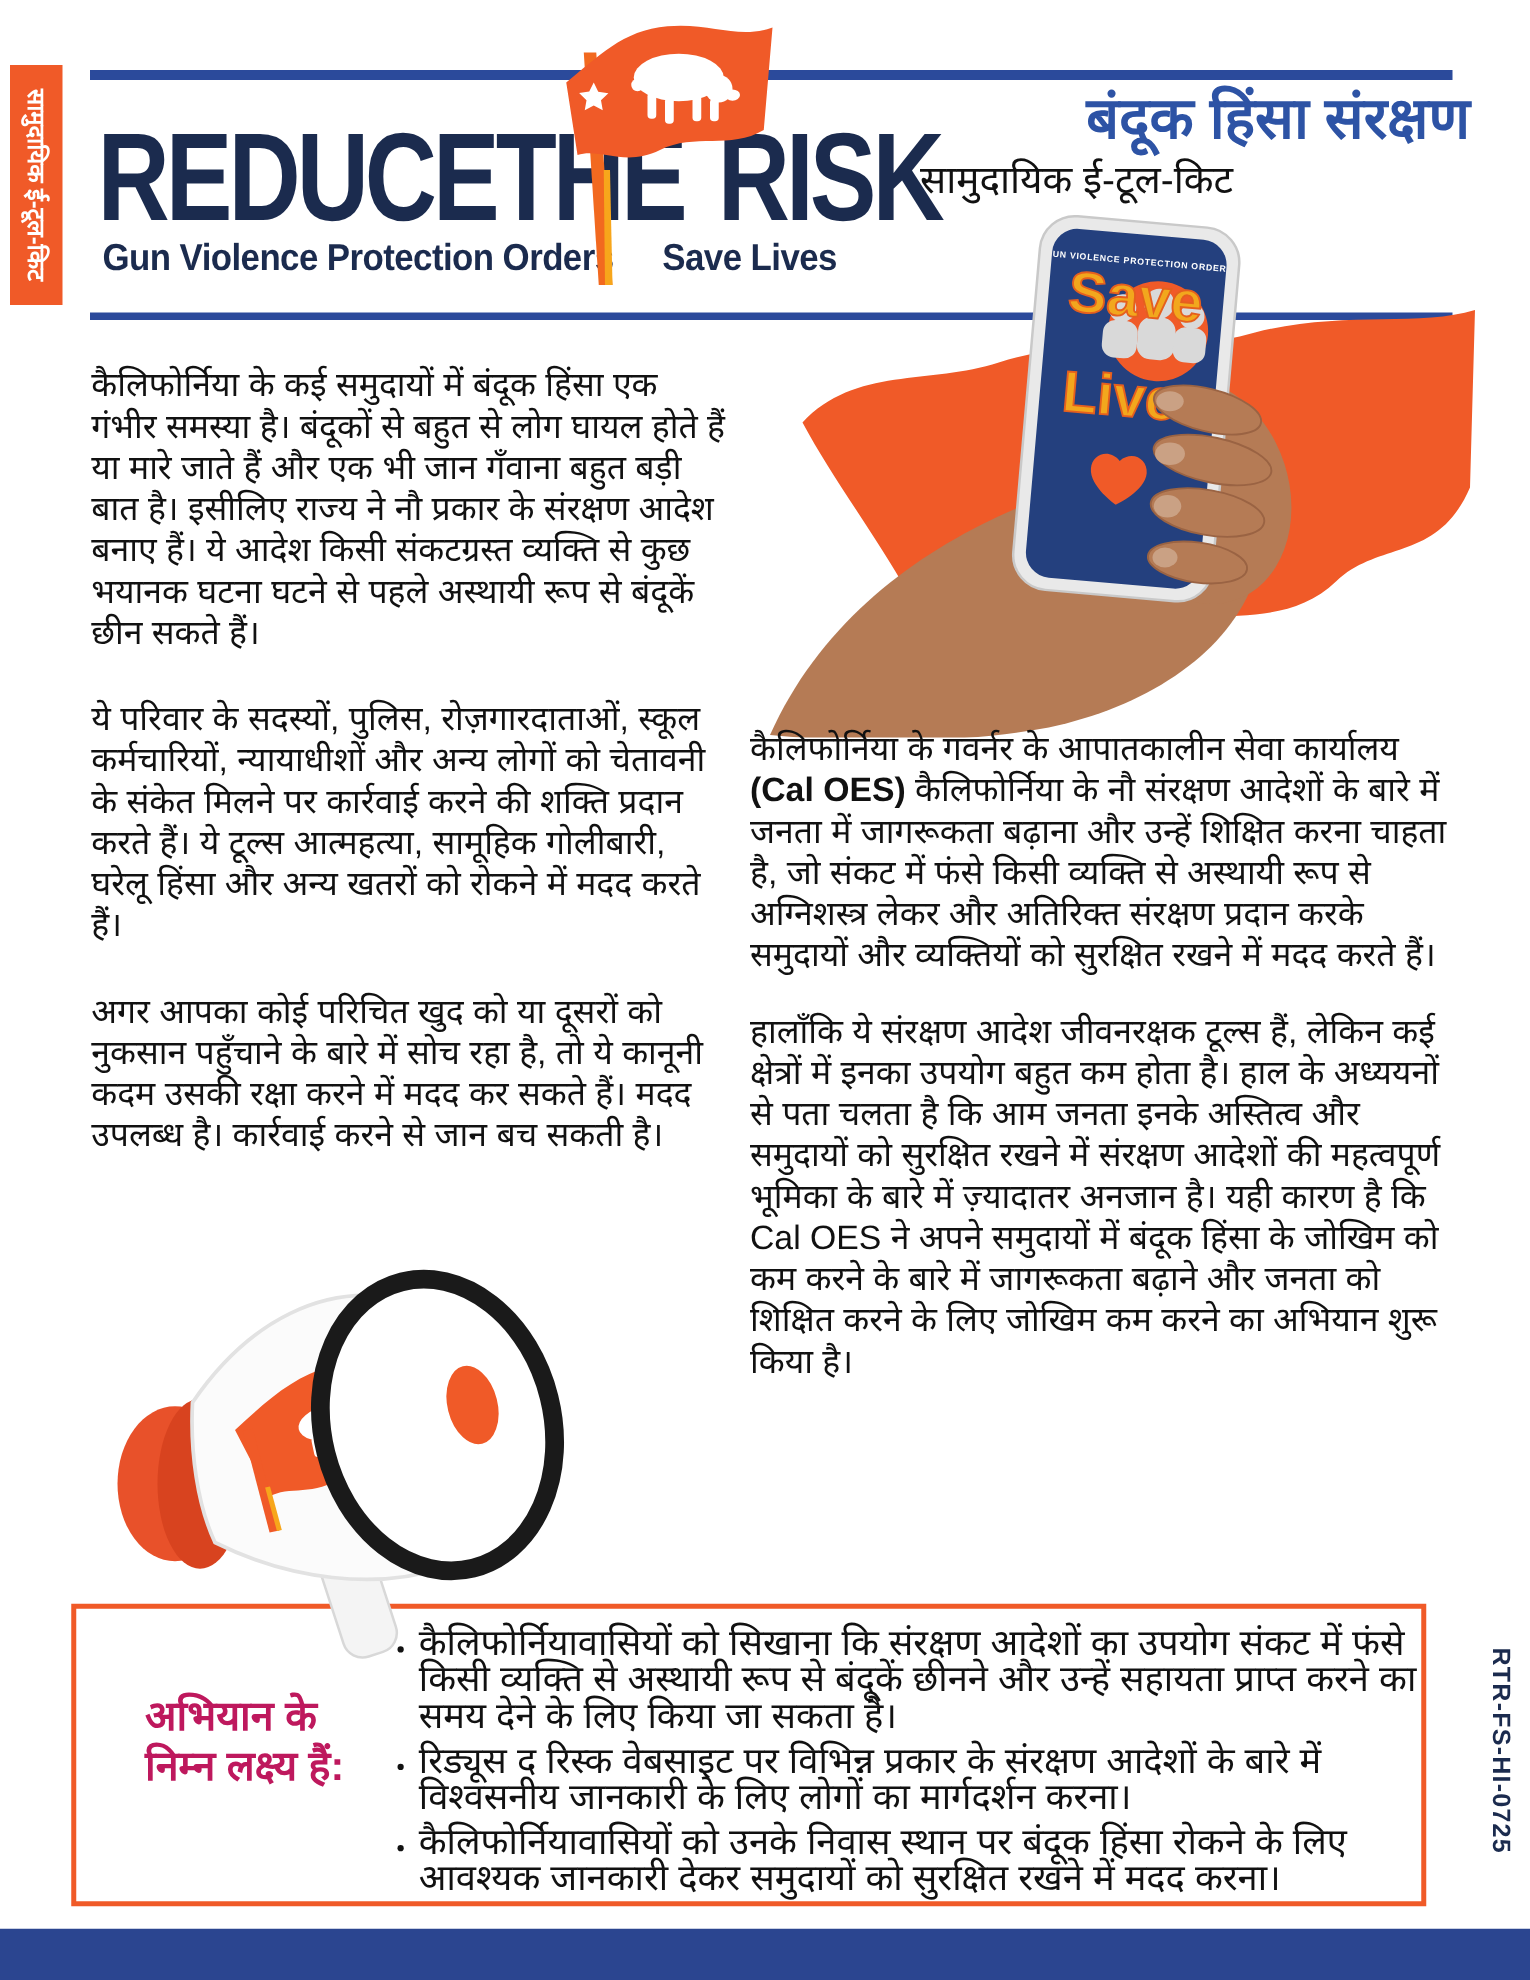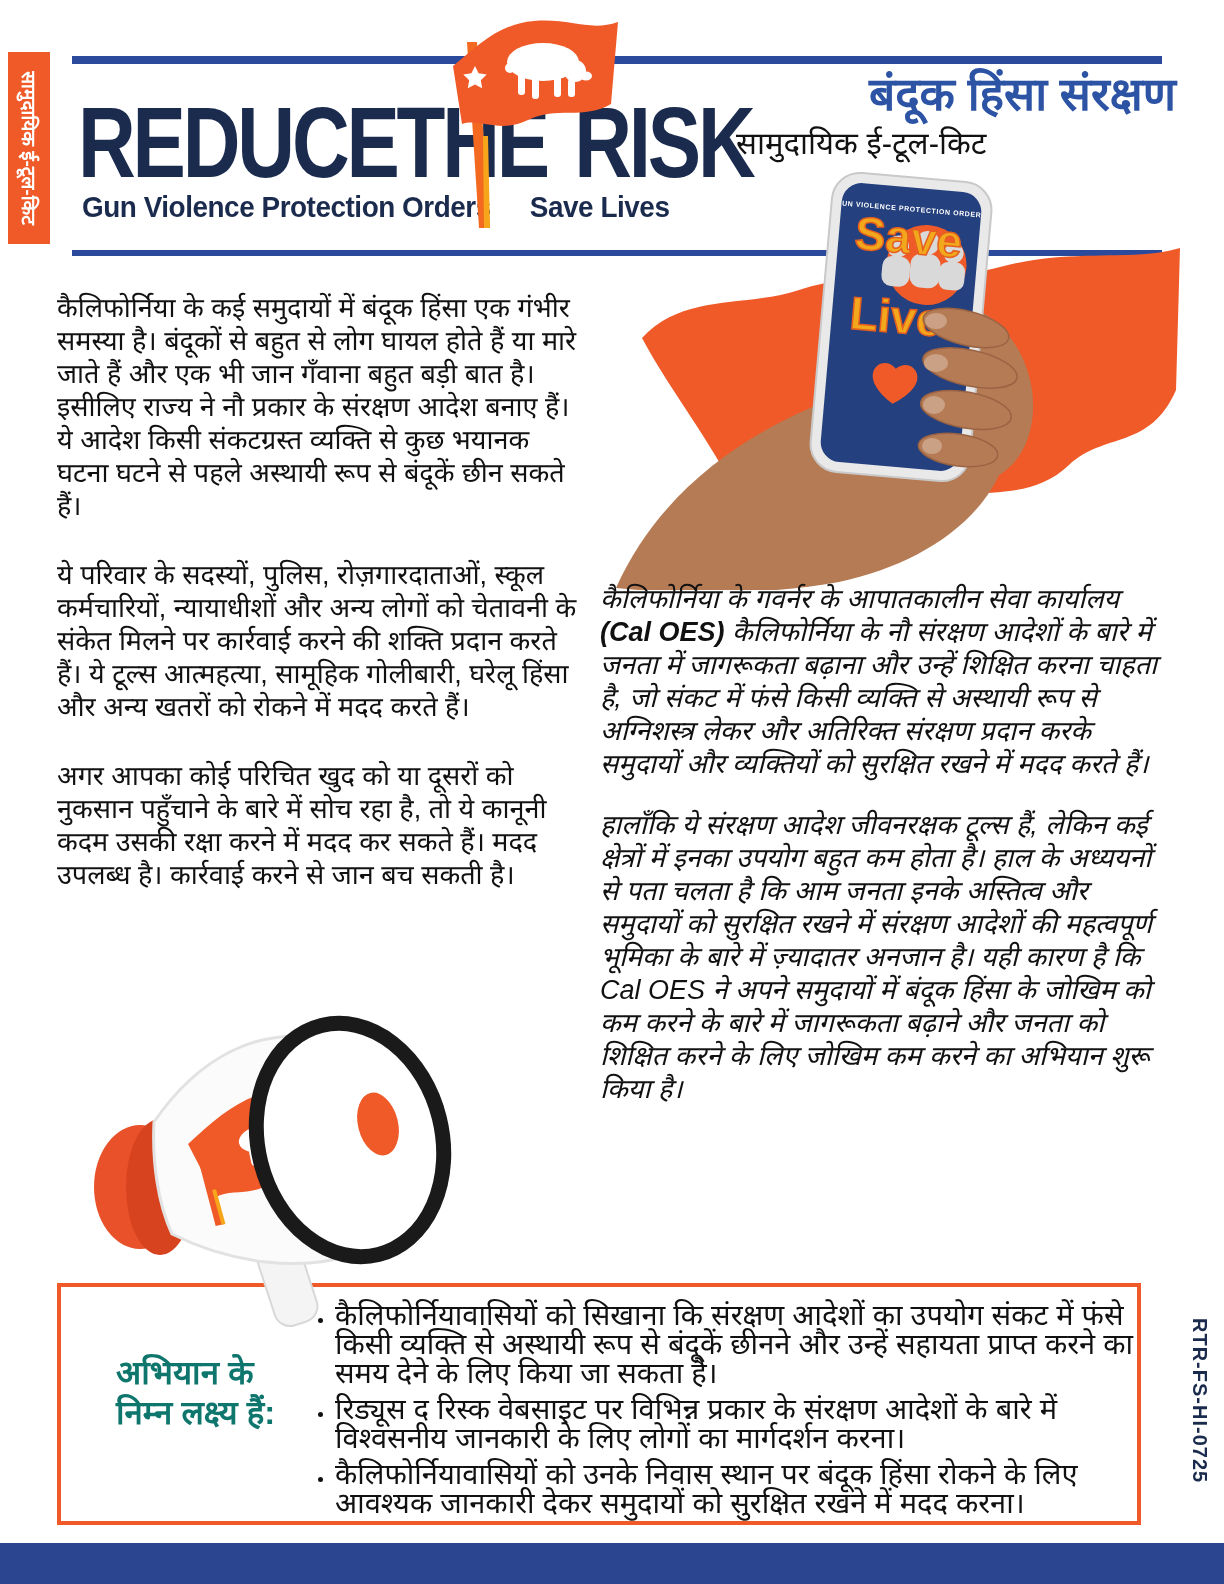--- a/index.html
+++ b/index.html
@@ -19,31 +19,31 @@
         color:#1b2b4e;font-weight:bold;font-size:30px;letter-spacing:-0.5px;
         transform:scaleX(0.93);transform-origin:left top;}
   .flag-svg{position:absolute;left:438px;top:16px;width:200px;height:246px;}
   
   .hi-title{position:absolute;left:736px;top:68px;width:440px;color:#2d53a5;
         font-weight:bold;font-size:46px;line-height:52px;text-align:right;}
   .hi-sub{position:absolute;left:736px;top:126px;width:440px;color:#111;
         font-size:31px;line-height:36px;}
   
   .col-left{position:absolute;left:57px;top:292px;width:528px;font-size:27px;line-height:33px;}
-  .col-left p{margin:0 0 36px 0;}
+  .col-left p{margin:0 0 36px 16px;}
   .col-right{position:absolute;left:600px;top:583px;width:566px;font-size:27px;line-height:33px;}
   .col-right h2{margin:0 0 22px 0;color:#2d53a5;font-size:40px;line-height:46px;
         text-decoration:underline;text-decoration-thickness:3px;text-underline-offset:9px;}
-  .col-right p{margin:0 0 28px 0;font-style:italic;}
+  .col-right p{margin:0 0 28px 0;}
   .b{font-weight:bold;}
   
   .goals-box{position:absolute;left:57px;top:1283px;width:1076px;height:234px;
         border:4px solid #f05a28;background:#fff;}
   .goals-head{position:absolute;left:55px;top:66px;width:200px;font-size:33px;
-        line-height:40px;font-weight:bold;color:#0f766e;}
+        line-height:40px;font-weight:bold;color:#be185d;}
   .goals-list{position:absolute;left:252px;top:14px;width:800px;margin:0;
         padding:0 0 0 22px;font-size:29px;line-height:29px;}
   .goals-list li{margin-bottom:7px;}
   .goals-list li::marker{font-size:18px;}
   
   .doc-code{position:absolute;left:1211px;top:1318px;transform:rotate(90deg);
         transform-origin:left top;white-space:nowrap;color:#1b2b4e;
         font-weight:bold;font-size:20px;letter-spacing:1px;}
   .footer-bar{position:absolute;left:0;top:1543px;width:1224px;height:41px;background:#2b4590;}
   .illus{position:absolute;}

